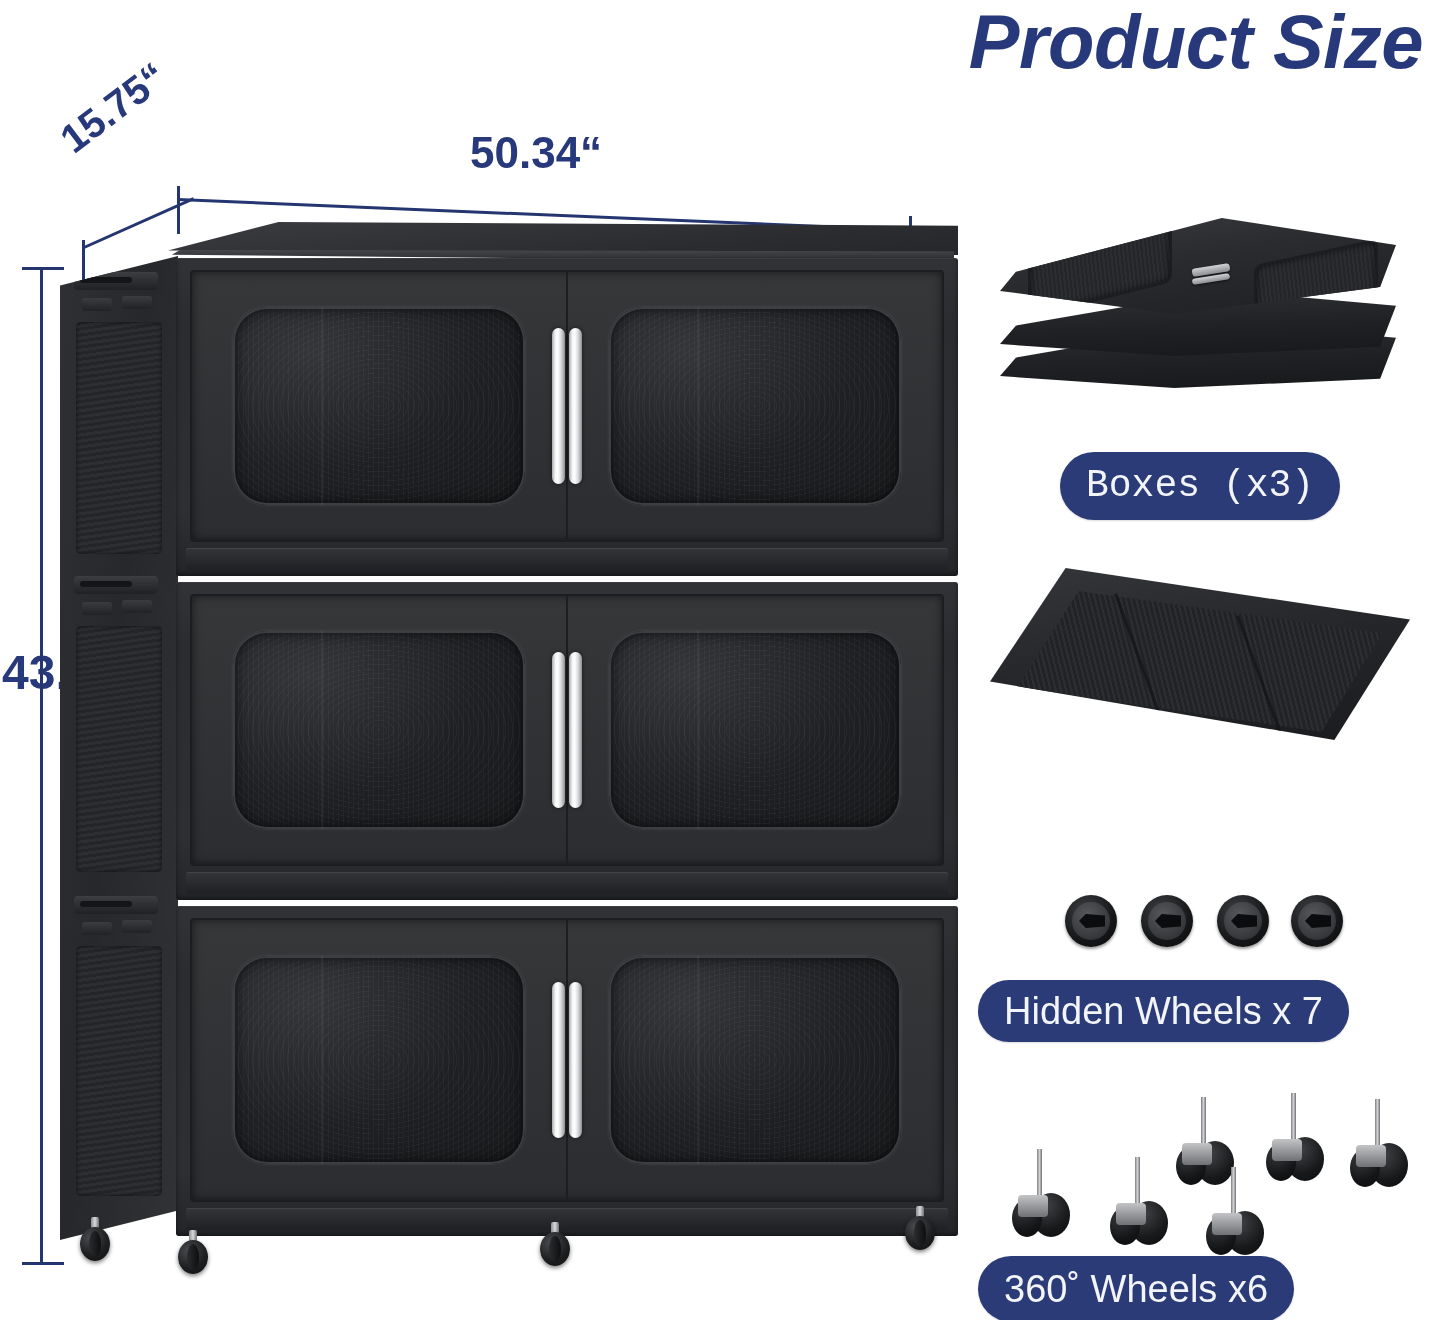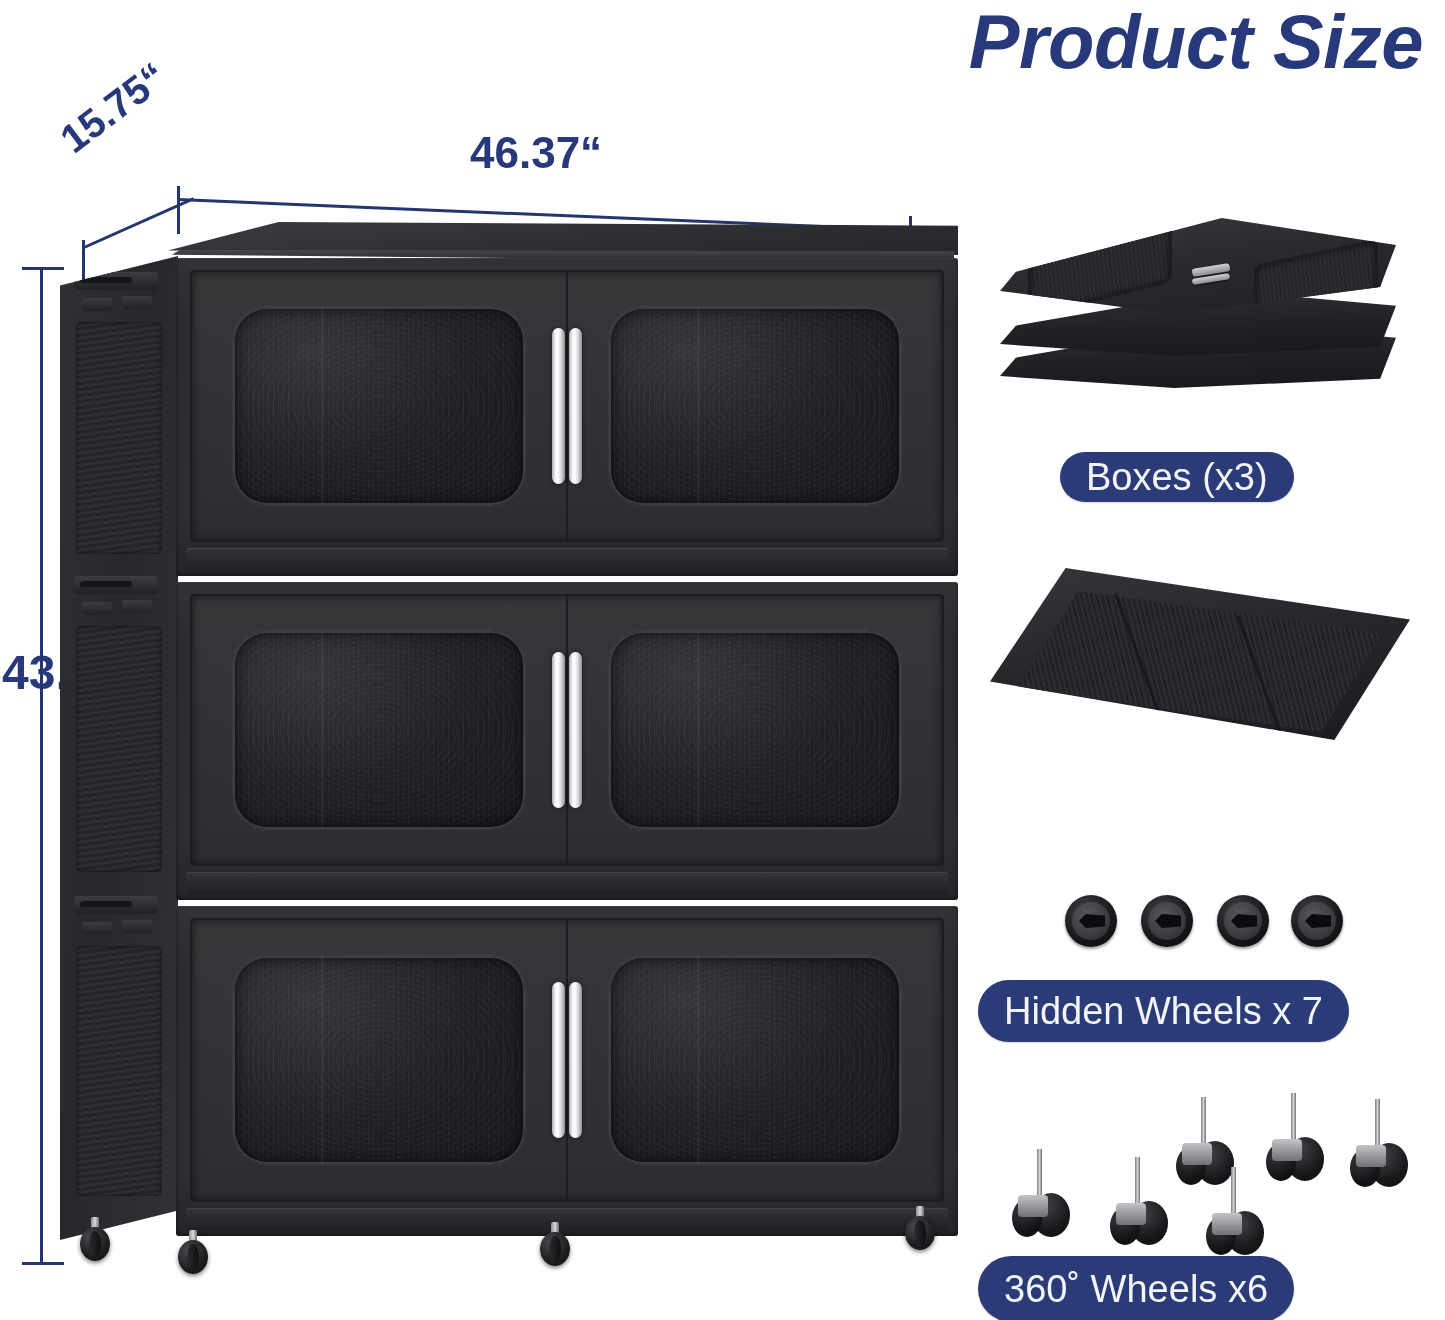--- a/index.html
+++ b/index.html
@@ -181,21 +181,21 @@
   .fold-pad{
     position:absolute;border-radius:6px;
     background:repeating-linear-gradient(84deg,#2b2d30 0px,#2b2d30 2px,#232528 2px,#232528 4px);
     box-shadow:inset 0 0 6px rgba(0,0,0,.7),0 0 0 2px #1b1d20;
   }
   .fold-latch{
     position:absolute;border-radius:3px;
     background:linear-gradient(180deg,#cfd1d3,#8b8d90);
     box-shadow:0 1px 2px rgba(0,0,0,.6);
   }
-  #boxes-badge{left:1060px;top:452px;height:50px;}
+  #boxes-badge{left:1060px;top:452px;height:68px;font-family:Liberation Mono, monospace;}
 
   
   #lid-part{left:990px;top:560px;width:420px;height:200px;}
   .lid-body{
     position:absolute;left:0;top:8px;width:420px;height:172px;
     background:linear-gradient(170deg,#34363a 0%,#242629 50%,#1a1b1e 100%);
     clip-path:polygon(18% 0%,100% 30%,82% 100%,0% 66%);
     box-shadow:0 3px 6px rgba(0,0,0,.35);
   }
   .lid-inner{
@@ -248,21 +248,21 @@
   }
   #swivel-badge{left:978px;top:1256px;height:66px;}
 </style>
 </head>
 <body>
 
 <div class="stage">
 
   <div id="page-title">Product Size</div>
 
-  <div class="dim-label" id="dim-width-label">46.37“</div>
+  <div class="dim-label" id="dim-width-label">50.34“</div>
   <div class="dim-label" id="dim-depth-label">15.75“</div>
   <div class="dim-label" id="dim-height-label">43.7”</div>
 
   <div class="dim-line" id="dim-width-line"></div>
   <div class="dim-line" id="dim-width-tick-left"></div>
   <div class="dim-line" id="dim-width-tick-right"></div>
 
   <div class="dim-line" id="dim-depth-line"></div>
   <div class="dim-line" id="dim-depth-tick-left"></div>
 

